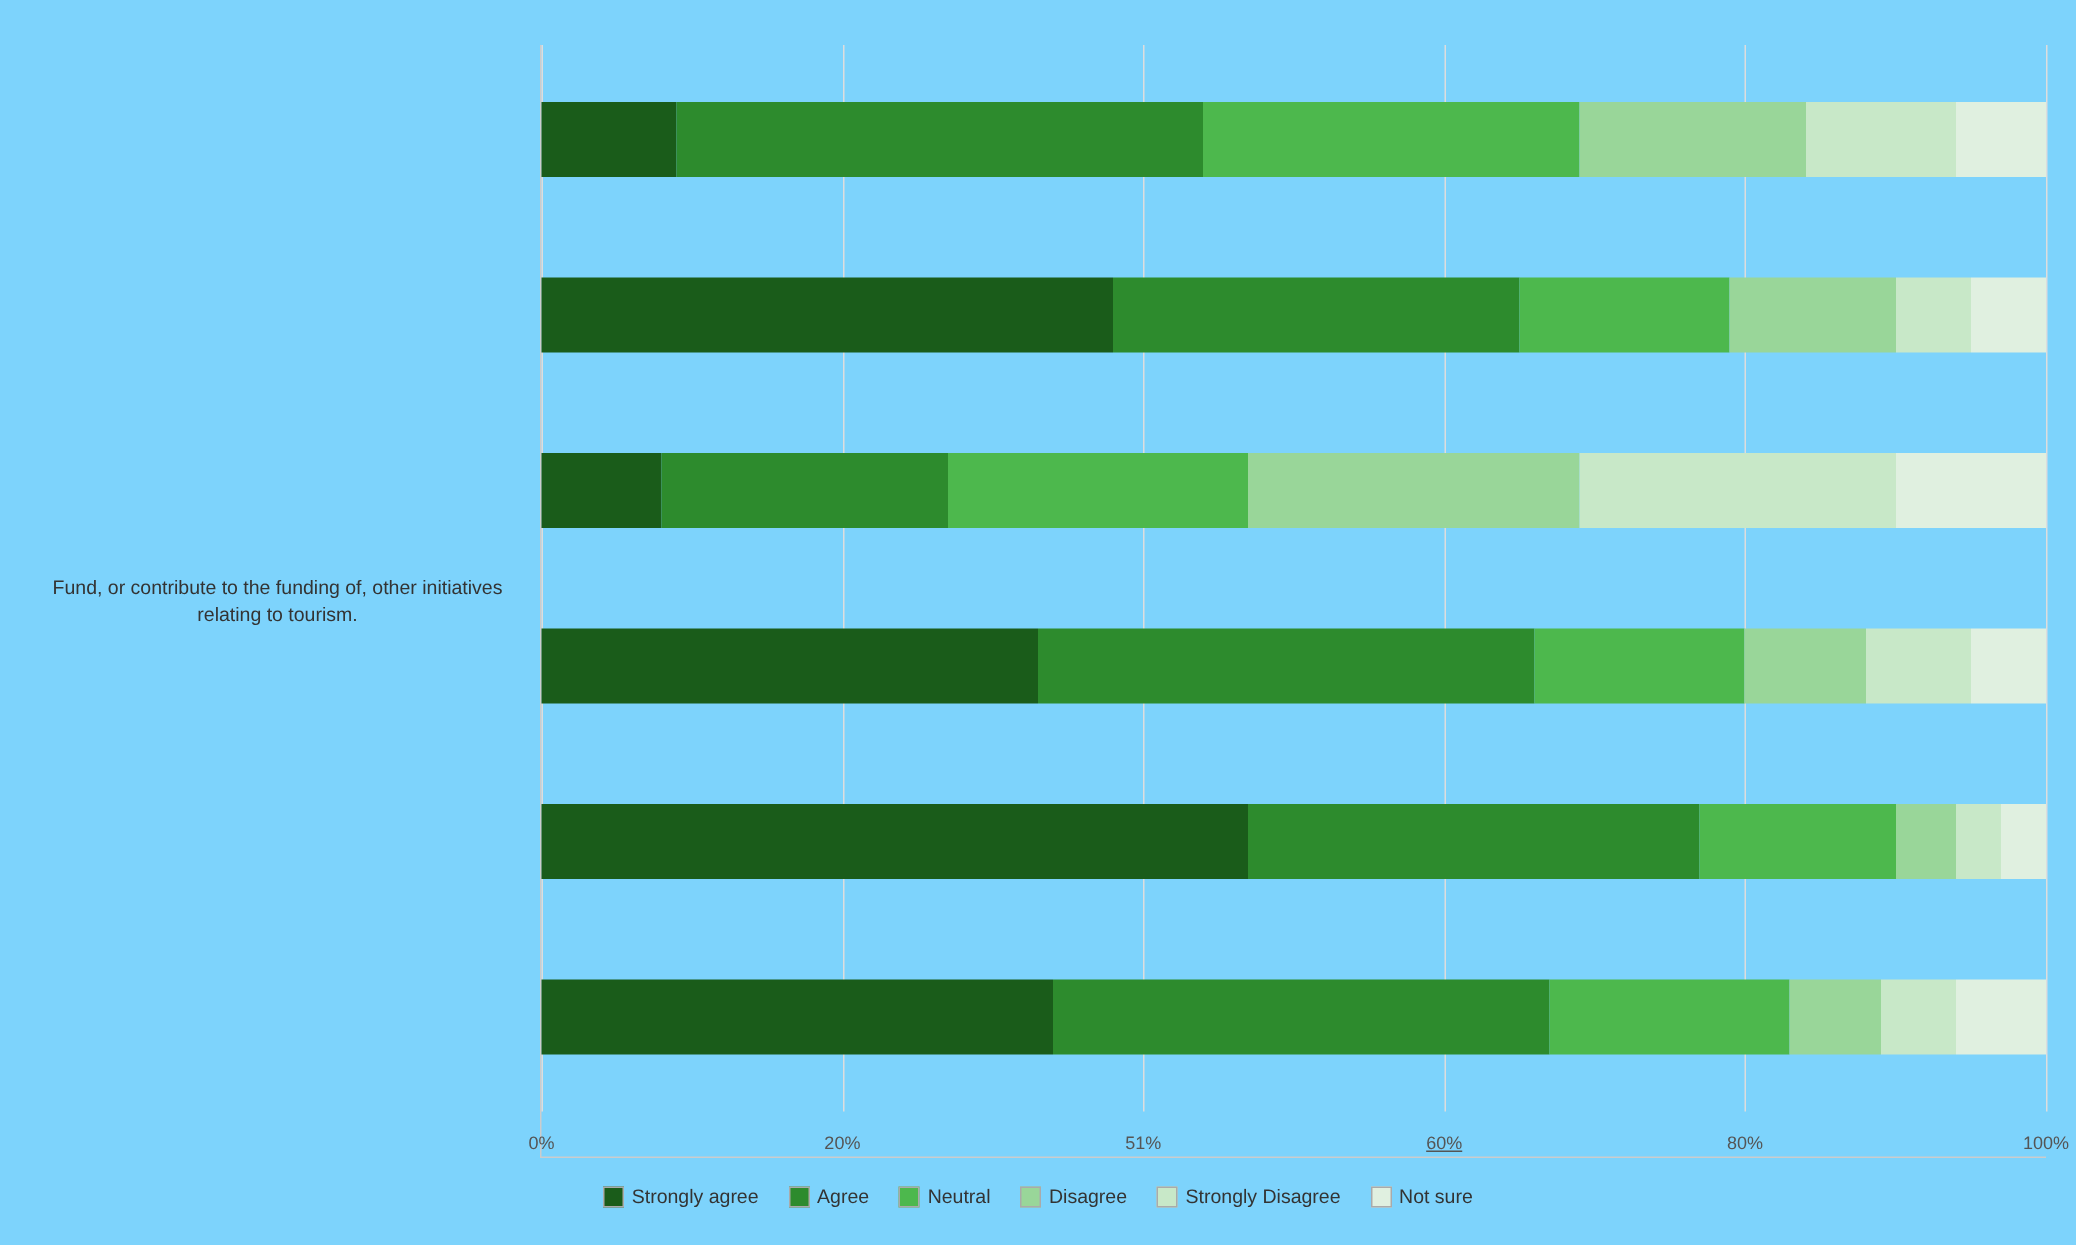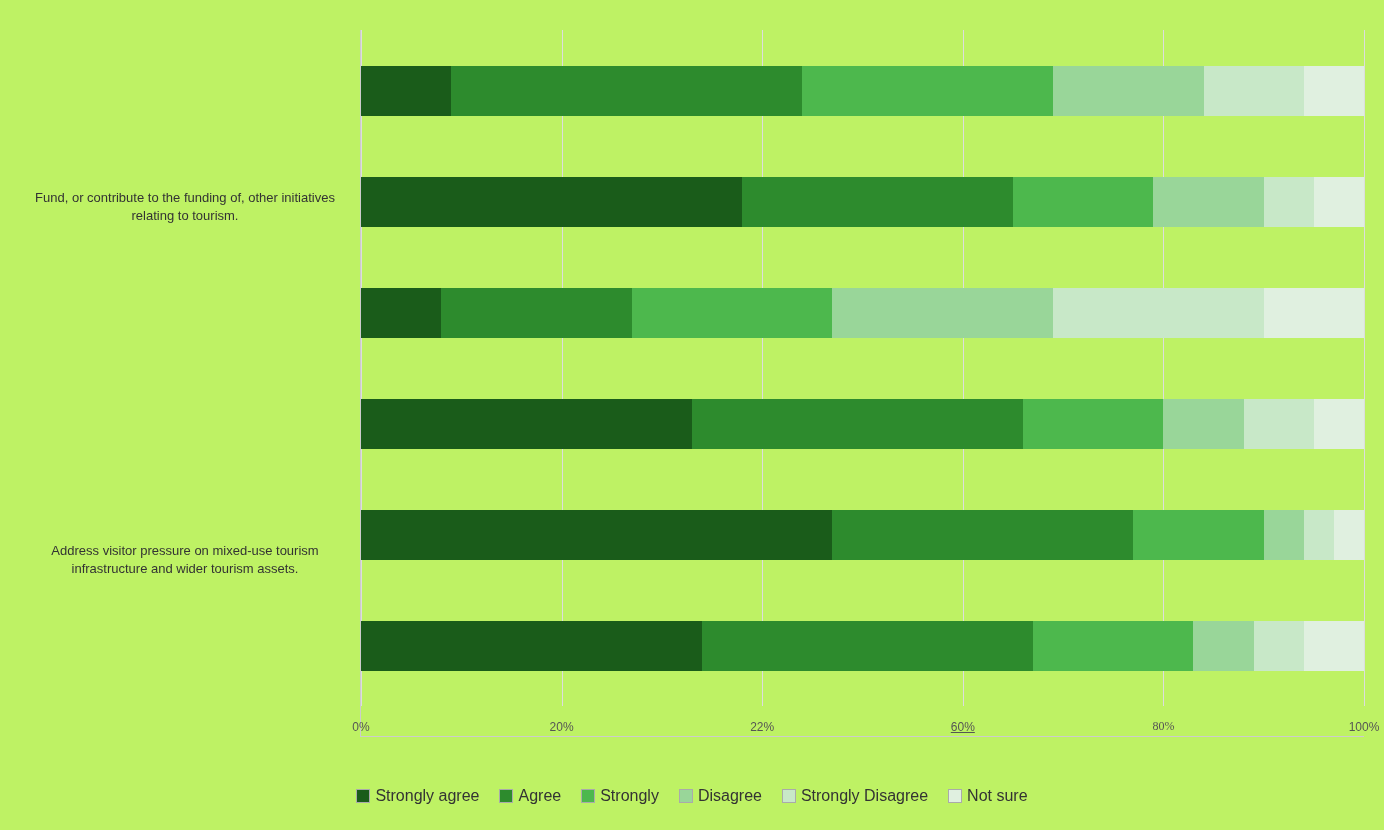--- a/index.html
+++ b/index.html
@@ -5,21 +5,21 @@
     * { box-sizing: border-box; margin: 0; padding: 0; }
     body {
       background: #f0f0f0;
       display: flex;
       align-items: center;
       justify-content: center;
       min-height: 100vh;
       font-family: Arial, sans-serif;
     }
     .chart-container {
-      background: #bef264;
+      background: #7dd3fc;
       width: 1384px;
       height: 830px;
       padding: 30px 20px 20px 20px;
       display: flex;
       flex-direction: column;
     }
     .chart-area {
       display: flex;
       flex: 1;
       min-height: 0;
@@ -98,39 +98,37 @@
       align-items: center;
       justify-content: center;
       gap: 20px;
       padding: 18px 0 5px 0;
       flex-wrap: wrap;
     }
     .legend-item {
       display: flex;
       align-items: center;
       gap: 5px;
-      font-size: 16px;
+      font-size: 13px;
       color: #333;
-      margin-top: 32px;
     }
     .legend-swatch {
       width: 14px;
       height: 14px;
       display: inline-block;
       flex-shrink: 0;
     }
   </style>
 </head>
 <body>
 
 <div class="chart-container">
   <div class="chart-area">
     <div class="labels-col" id="labels-col">
         <div class="label-item" style="height: 16.6667%;">Fund, or contribute to the funding of, other initiatives<br>relating to tourism.</div>
-        <div class="label-item" style="height: 16.6667%;">Address visitor pressure on mixed-use tourism<br>infrastructure and wider tourism assets.</div>
       </div>
     <div class="bars-col" id="bars-col">
       <div class="grid-lines" id="grid-lines">
           <div class="grid-line" style="left: 0%;"></div>
           <div class="grid-line" style="left: 20%;"></div>
           <div class="grid-line" style="left: 40%;"></div>
           <div class="grid-line" style="left: 60%;"></div>
           <div class="grid-line" style="left: 80%;"></div>
           <div class="grid-line" style="left: 100%;"></div>
         </div>
@@ -180,39 +178,39 @@
             <div class="bar-segment" style="width: 33%; background-color: rgb(45, 139, 45);"></div>
             <div class="bar-segment" style="width: 16%; background-color: rgb(77, 184, 77);"></div>
             <div class="bar-segment" style="width: 6%; background-color: rgb(153, 214, 153);"></div>
             <div class="bar-segment" style="width: 5%; background-color: rgb(200, 232, 200);"></div>
             <div class="bar-segment" style="width: 6%; background-color: rgb(224, 240, 224);"></div>
           </div>
         </div>
       <div class="x-axis" id="x-axis">
           <span class="x-tick" style="left: 0%;">0%</span>
           <span class="x-tick" style="left: 20%;">20%</span>
-          <span class="x-tick" style="left: 40%;">22%</span>
+          <span class="x-tick" style="left: 40%;">51%</span>
           <span class="x-tick" style="left: 60%; text-decoration: underline;">60%</span>
-          <span class="x-tick" style="left: 80%; font-family: Liberation Serif, serif;">80%</span>
+          <span class="x-tick" style="left: 80%;">80%</span>
           <span class="x-tick" style="left: 100%;">100%</span>
         </div>
     </div>
   </div>
   <div class="legend" id="legend">
       <div class="legend-item">
         <span class="legend-swatch" style="background-color: rgb(26, 92, 26); border: 1px solid rgb(170, 170, 170);"></span>
         <span>Strongly agree</span>
       </div>
       <div class="legend-item">
         <span class="legend-swatch" style="background-color: rgb(45, 139, 45); border: 1px solid rgb(170, 170, 170);"></span>
         <span>Agree</span>
       </div>
       <div class="legend-item">
         <span class="legend-swatch" style="background-color: rgb(77, 184, 77); border: 1px solid rgb(170, 170, 170);"></span>
-        <span>Strongly</span>
+        <span>Neutral</span>
       </div>
       <div class="legend-item">
         <span class="legend-swatch" style="background-color: rgb(153, 214, 153); border: 1px solid rgb(170, 170, 170);"></span>
         <span>Disagree</span>
       </div>
       <div class="legend-item">
         <span class="legend-swatch" style="background-color: rgb(200, 232, 200); border: 1px solid rgb(170, 170, 170);"></span>
         <span>Strongly Disagree</span>
       </div>
       <div class="legend-item">

